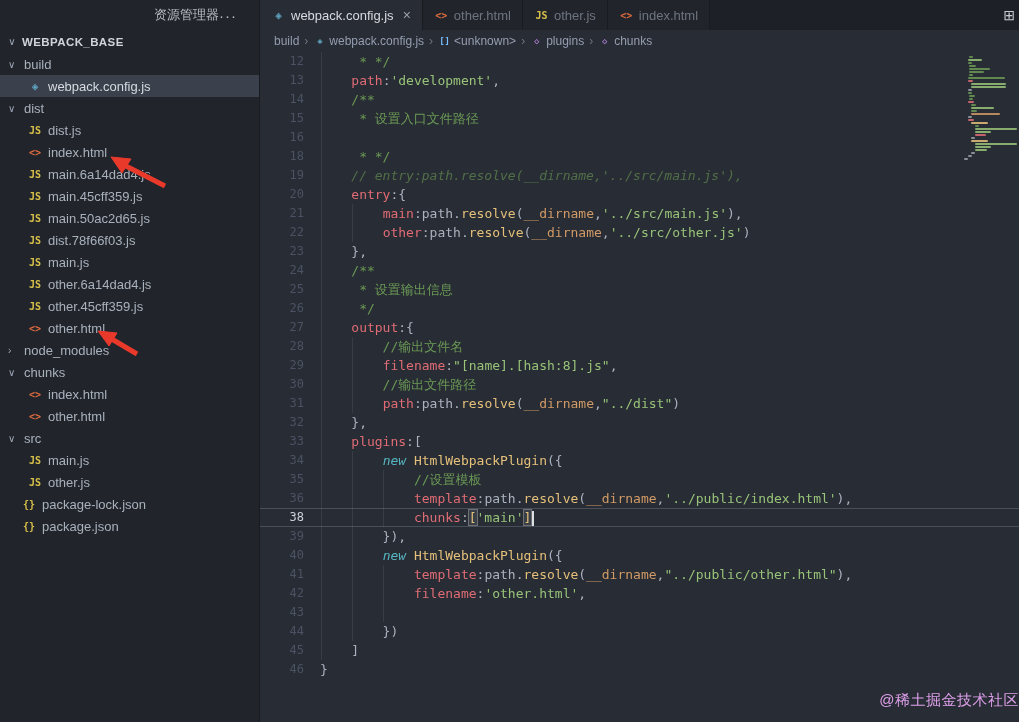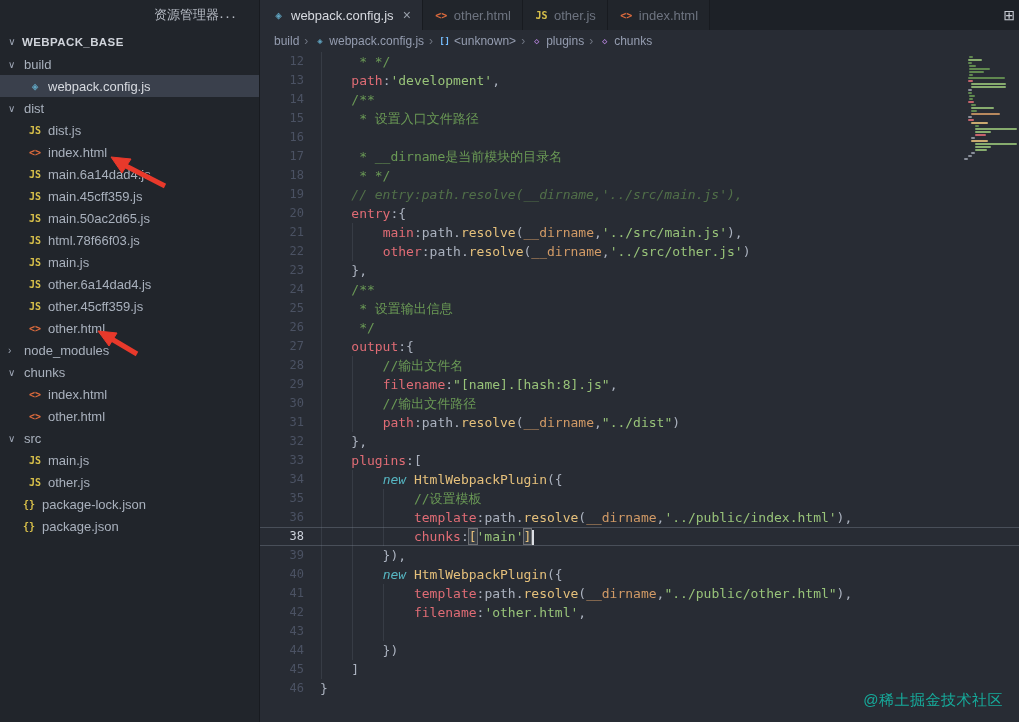--- a/index.html
+++ b/index.html
@@ -55,21 +55,21 @@
   .tk-ci{color:#6a9955;opacity:.62;font-style:italic}
   .tk-y{color:#e5c07b}
   .tk-k{color:#56b6c2;font-style:italic}
   .tk-o{color:#d19a66}
   .tk-hb{color:#e5c07b;outline:1px solid rgba(170,170,170,.55);background:rgba(120,130,140,.22)}
   .caret{display:inline-block;width:1.5px;height:15px;background:#dcdfe4;vertical-align:middle;margin-left:1px}
 
   .minimap{position:absolute;top:2px;right:0;width:58px;display:flex;flex-direction:column;gap:1px;padding:2px 3px;cursor:pointer}
   .mbar{height:2px;border-radius:1px;opacity:.85;flex:none}
 
-  .watermark{position:absolute;right:16px;bottom:12px;color:#14b8a6;font-size:15px;letter-spacing:.5px;opacity:.9;font-family:"Liberation Sans",sans-serif}
+  .watermark{position:absolute;right:0;bottom:12px;color:#f0abfc;font-size:15px;letter-spacing:.5px;opacity:.9;font-family:"Liberation Sans",sans-serif}
 </style>
 </head>
 <body>
 
 <div class="app">
 
   <aside class="sidebar">
     <div class="sb-header">
       <span>资源管理器</span>
       <span class="more">···</span>
@@ -106,21 +106,21 @@
         <div class="trow" style="padding-left: 26px;">
           <span class="ficon icon-js">JS</span>
           <span class="tlabel">main.45cff359.js</span>
         </div>
         <div class="trow" style="padding-left: 26px;">
           <span class="ficon icon-js">JS</span>
           <span class="tlabel">main.50ac2d65.js</span>
         </div>
         <div class="trow" style="padding-left: 26px;">
           <span class="ficon icon-js">JS</span>
-          <span class="tlabel">html.78f66f03.js</span>
+          <span class="tlabel">dist.78f66f03.js</span>
         </div>
         <div class="trow" style="padding-left: 26px;">
           <span class="ficon icon-js">JS</span>
           <span class="tlabel">main.js</span>
         </div>
         <div class="trow" style="padding-left: 26px;">
           <span class="ficon icon-js">JS</span>
           <span class="tlabel">other.6a14dad4.js</span>
         </div>
         <div class="trow" style="padding-left: 26px;">
@@ -228,21 +228,20 @@
           <span>chunks</span>
         </span>
       </div>
     <div class="code-wrap">
       <div class="lines">
           <div class="crow"><span class="iguide" style="left: 60.5px;"></span><span class="ln">12</span><span class="lt"><span class="tk-c">     * */</span></span></div>
           <div class="crow"><span class="iguide" style="left: 60.5px;"></span><span class="ln">13</span><span class="lt"><span class="tk-p">    </span><span class="tk-r">path</span><span class="tk-p">:</span><span class="tk-g">'development'</span><span class="tk-p">,</span></span></div>
           <div class="crow"><span class="iguide" style="left: 60.5px;"></span><span class="ln">14</span><span class="lt"><span class="tk-c">    /**</span></span></div>
           <div class="crow"><span class="iguide" style="left: 60.5px;"></span><span class="ln">15</span><span class="lt"><span class="tk-c">     * 设置入口文件路径</span></span></div>
           <div class="crow"><span class="iguide" style="left: 60.5px;"></span><span class="ln">16</span></div>
-          <div class="crow"><span class="iguide" style="left: 60.5px;"></span><span class="ln">17</span><span class="lt"><span class="tk-c">     * __dirname是当前模块的目录名</span></span></div>
           <div class="crow"><span class="iguide" style="left: 60.5px;"></span><span class="ln">18</span><span class="lt"><span class="tk-c">     * */</span></span></div>
           <div class="crow"><span class="iguide" style="left: 60.5px;"></span><span class="ln">19</span><span class="lt"><span class="tk-ci">    // entry:path.resolve(__dirname,'../src/main.js'),</span></span></div>
           <div class="crow"><span class="iguide" style="left: 60.5px;"></span><span class="ln">20</span><span class="lt"><span class="tk-p">    </span><span class="tk-r">entry</span><span class="tk-p">:{</span></span></div>
           <div class="crow"><span class="iguide" style="left: 60.5px;"></span><span class="iguide" style="left: 91.7px;"></span><span class="ln">21</span><span class="lt"><span class="tk-p">        </span><span class="tk-r">main</span><span class="tk-p">:</span><span class="tk-v">path</span><span class="tk-p">.</span><span class="tk-y">resolve</span><span class="tk-p">(</span><span class="tk-o">__dirname</span><span class="tk-p">,</span><span class="tk-g">'../src/main.js'</span><span class="tk-p">),</span></span></div>
           <div class="crow"><span class="iguide" style="left: 60.5px;"></span><span class="iguide" style="left: 91.7px;"></span><span class="ln">22</span><span class="lt"><span class="tk-p">        </span><span class="tk-r">other</span><span class="tk-p">:</span><span class="tk-v">path</span><span class="tk-p">.</span><span class="tk-y">resolve</span><span class="tk-p">(</span><span class="tk-o">__dirname</span><span class="tk-p">,</span><span class="tk-g">'../src/other.js'</span><span class="tk-p">)</span></span></div>
           <div class="crow"><span class="iguide" style="left: 60.5px;"></span><span class="ln">23</span><span class="lt"><span class="tk-p">    },</span></span></div>
           <div class="crow"><span class="iguide" style="left: 60.5px;"></span><span class="ln">24</span><span class="lt"><span class="tk-c">    /**</span></span></div>
           <div class="crow"><span class="iguide" style="left: 60.5px;"></span><span class="ln">25</span><span class="lt"><span class="tk-c">     * 设置输出信息</span></span></div>
           <div class="crow"><span class="iguide" style="left: 60.5px;"></span><span class="ln">26</span><span class="lt"><span class="tk-c">     */</span></span></div>
           <div class="crow"><span class="iguide" style="left: 60.5px;"></span><span class="ln">27</span><span class="lt"><span class="tk-p">    </span><span class="tk-r">output</span><span class="tk-p">:{</span></span></div>

